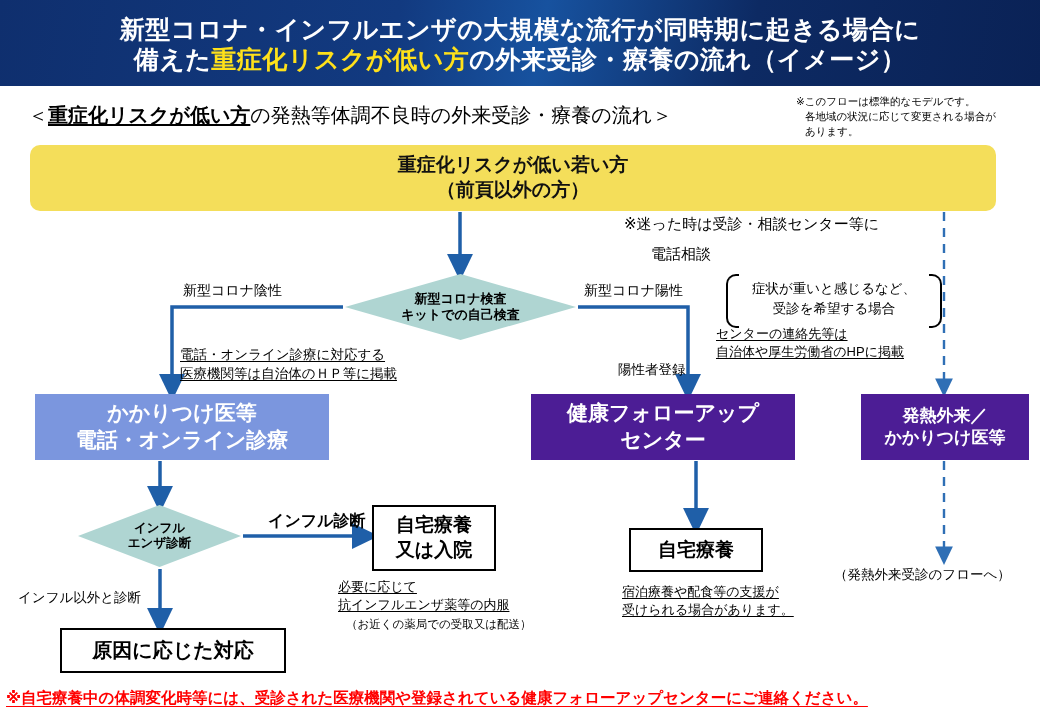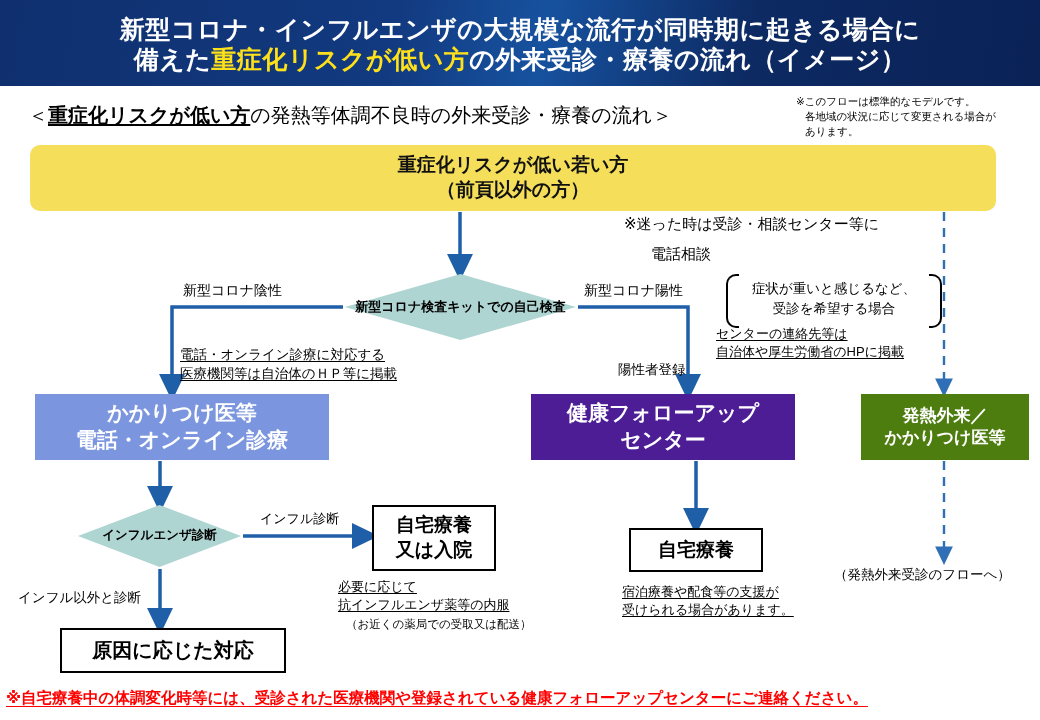--- a/index.html
+++ b/index.html
@@ -54,21 +54,21 @@
   #blue-box{
     left:35px;top:394px;width:294px;height:66px;
     background:#7b96de;color:#ffffff;font-size:21px;font-weight:bold;line-height:1.28;
   }
   #crimson-box{
     left:531px;top:394px;width:264px;height:66px;
     background:#4c1d95;color:#ffffff;font-size:21px;font-weight:bold;line-height:1.28;
   }
   #pink-box{
     left:861px;top:394px;width:168px;height:66px;
-    background:#4d7c0f;color:#ffffff;font-size:17px;font-weight:bold;line-height:1.3;
+    background:#4c1d95;color:#ffffff;font-size:17px;font-weight:bold;line-height:1.3;
   }
   #home-or-hosp-box{
     left:372px;top:505px;width:124px;height:66px;
     background:#ffffff;border:2px solid #000;color:#000;
     font-size:19px;font-weight:bold;line-height:1.3;
   }
   #home-care-box{
     left:629px;top:528px;width:134px;height:44px;
     background:#ffffff;border:2px solid #000;color:#000;
     font-size:19px;font-weight:bold;
@@ -76,42 +76,42 @@
   #cause-box{
     left:60px;top:628px;width:226px;height:45px;
     background:#ffffff;border:2px solid #000;color:#000;
     font-size:20px;font-weight:bold;
   }
 
   
   .diamond-wrap{position:absolute;}
   .diamond-label{
     position:absolute;left:0;top:0;width:100%;height:100%;
-    display:flex;align-items:center;justify-content:center;
+    display:flex;flex-direction:column;align-items:center;justify-content:center;
     font-weight:bold;color:#000;text-align:center;line-height:1.22;
     pointer-events:none;
   }
   #covid-test-diamond{left:345px;top:274px;width:231px;height:66px;}
   #covid-test-diamond .diamond-label{font-size:13px;}
   #influenza-diamond{left:78px;top:505px;width:163px;height:62px;}
   #influenza-diamond .diamond-label{font-size:12.5px;}
 
   
   .anno{position:absolute;font-size:13px;color:#000;line-height:1.42;white-space:nowrap;}
   .anno .u {text-decoration:underline;text-underline-offset:2px;}
   .anno .nu{text-decoration:none;}
 
   #lbl-covid-neg   {left:183px;top:281px;font-size:14px;}
   #lbl-covid-pos   {left:584px;top:281px;font-size:14px;}
   #lbl-consult     {left:624px;top:213px;font-size:15px;}
   #lbl-consult2    {left:651px;top:243px;font-size:15px;}
   #lbl-online-note {left:180px;top:345px;font-size:13.5px;}
   #lbl-center-note {left:716px;top:325px;font-size:13px;}
   #lbl-positive-reg{left:618px;top:360px;font-size:13.5px;}
-  #lbl-influ-dx    {left:260px;top:510px;font-size:13px;}
+  #lbl-influ-dx    {left:268px;top:510px;font-size:16px;font-weight:bold;}
   #lbl-non-influ   {left:18px;top:588px;font-size:13.5px;}
   #lbl-med-note    {left:338px;top:578px;font-size:13px;}
   #lbl-home-note   {left:622px;top:583px;font-size:13px;}
   #lbl-fever-flow  {left:834px;top:565px;font-size:13.5px;}
 
   
   #bracket-note{
     position:absolute;left:726px;top:274px;width:216px;height:50px;
     font-size:13.5px;color:#000;line-height:1.45;
     display:flex;flex-direction:column;justify-content:center;

